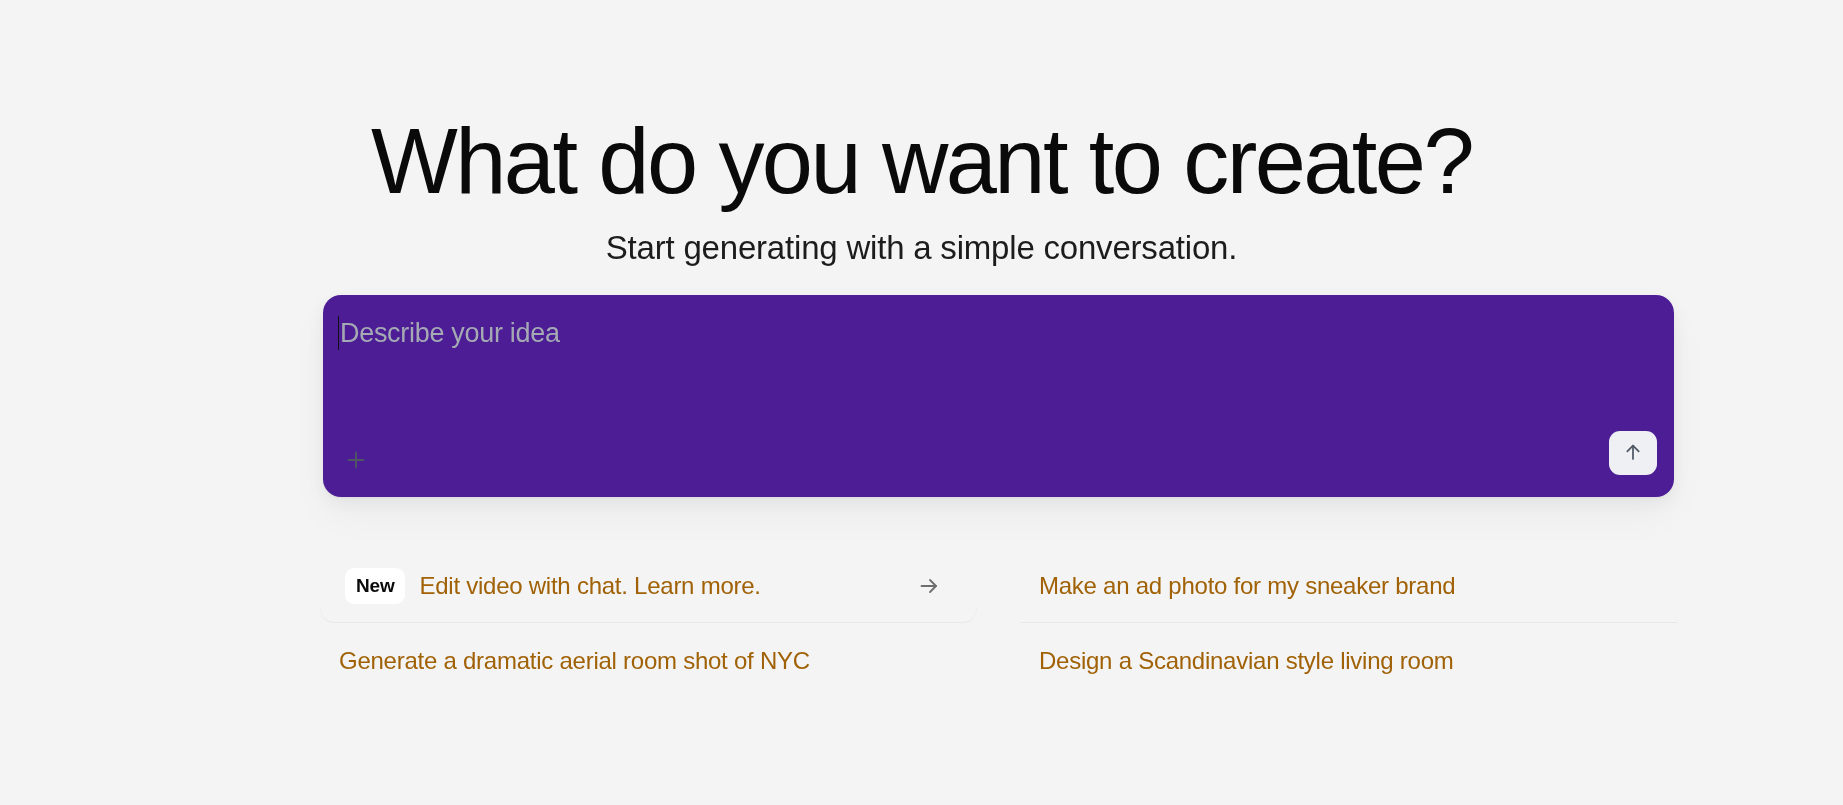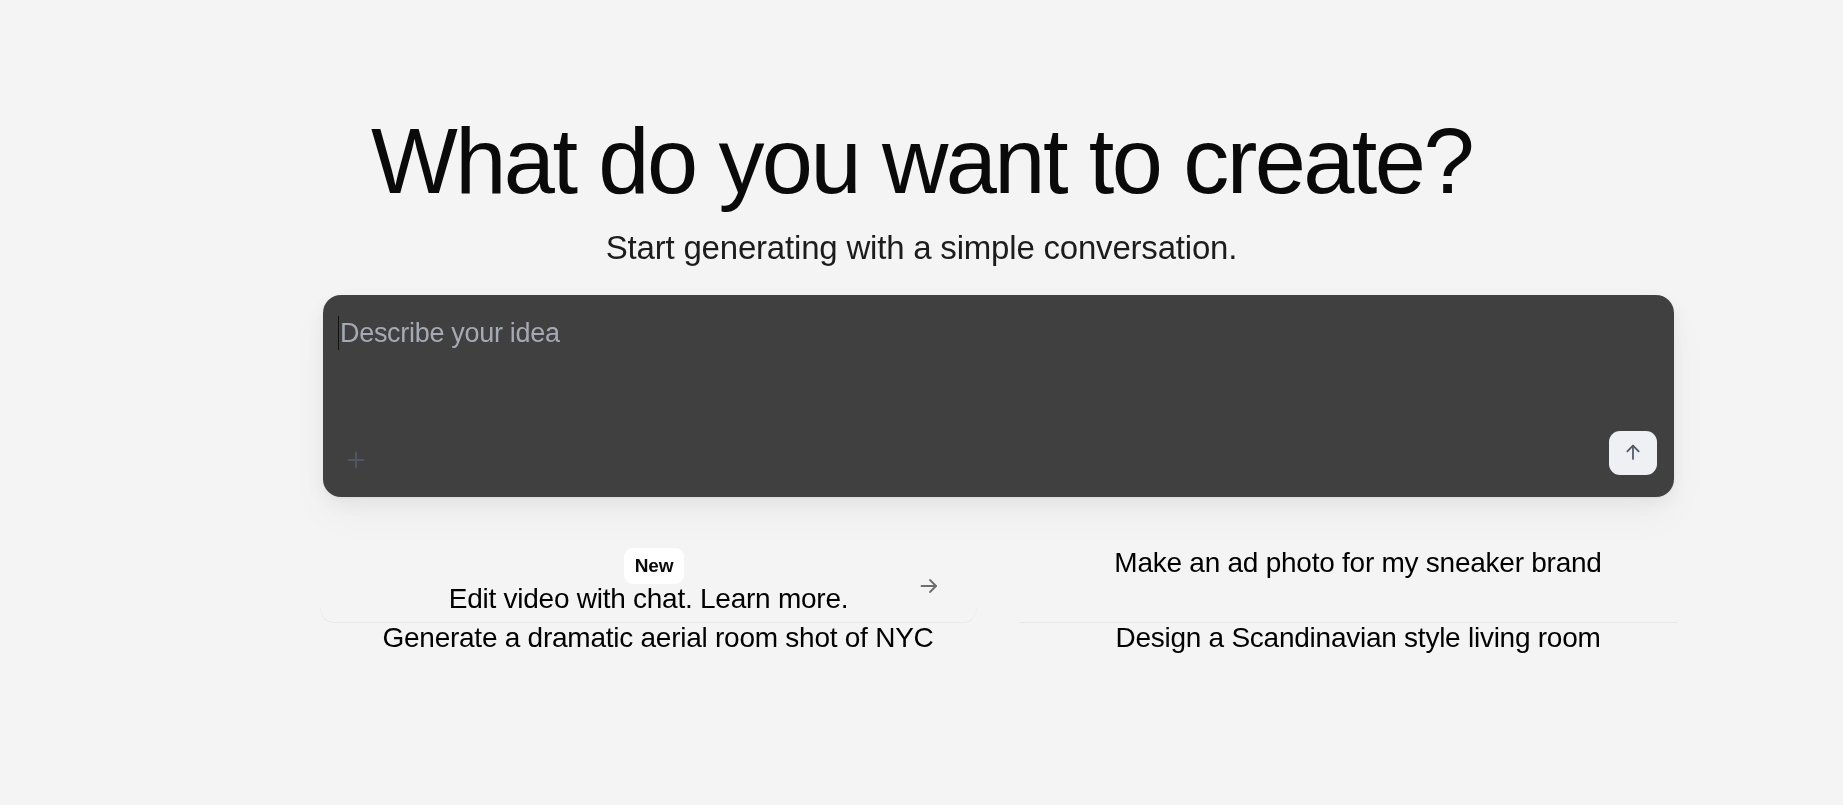--- a/index.html
+++ b/index.html
@@ -50,21 +50,21 @@
     white-space: nowrap;
   }
 
   
   .composer {
     position: absolute;
     left: 323px;
     top: 295px;
     width: 1351px;
     height: 202px;
-    background: #404040;
+    background: #4c1d95;
     border-radius: 18px;
     box-shadow: 0 1px 2px rgba(16,24,40,0.04),
                 0 6px 18px rgba(16,24,40,0.05),
                 0 18px 40px rgba(16,24,40,0.035);
   }
 
   .composer-input-wrap {
     position: absolute;
     left: 15px;
     top: 18px;
@@ -162,21 +162,20 @@
     height: 75px;
     display: flex;
     align-items: center;
     cursor: pointer;
     background: transparent;
     border: none;
     padding: 0;
     width: 100%;
     text-align: right;
     font-family: inherit;
-    flex-direction: column;
   }
 
   .sugg-item.bordered::after {
     content: "";
     position: absolute;
     left: 0;
     right: 0;
     bottom: 0;
     height: 1px;
     background: #e8e8e8;
@@ -204,24 +203,24 @@
     color: #0a0a0a;
     font-size: 19px;
     line-height: 19px;
     font-weight: 700;
     letter-spacing: -0.2px;
     padding: 8px 11px 9px 11px;
     border-radius: 9px;
   }
 
   .sugg-text {
-    font-size: 28px;
+    font-size: 24px;
     line-height: 30px;
     letter-spacing: -0.25px;
-    color: #000000;
+    color: #a16207;
     white-space: nowrap;
   }
 
   .sugg-item.plain .sugg-text {
     margin-left: 19px;
   }
 
   .sugg-arrow {
     position: absolute;
     right: 36px;

